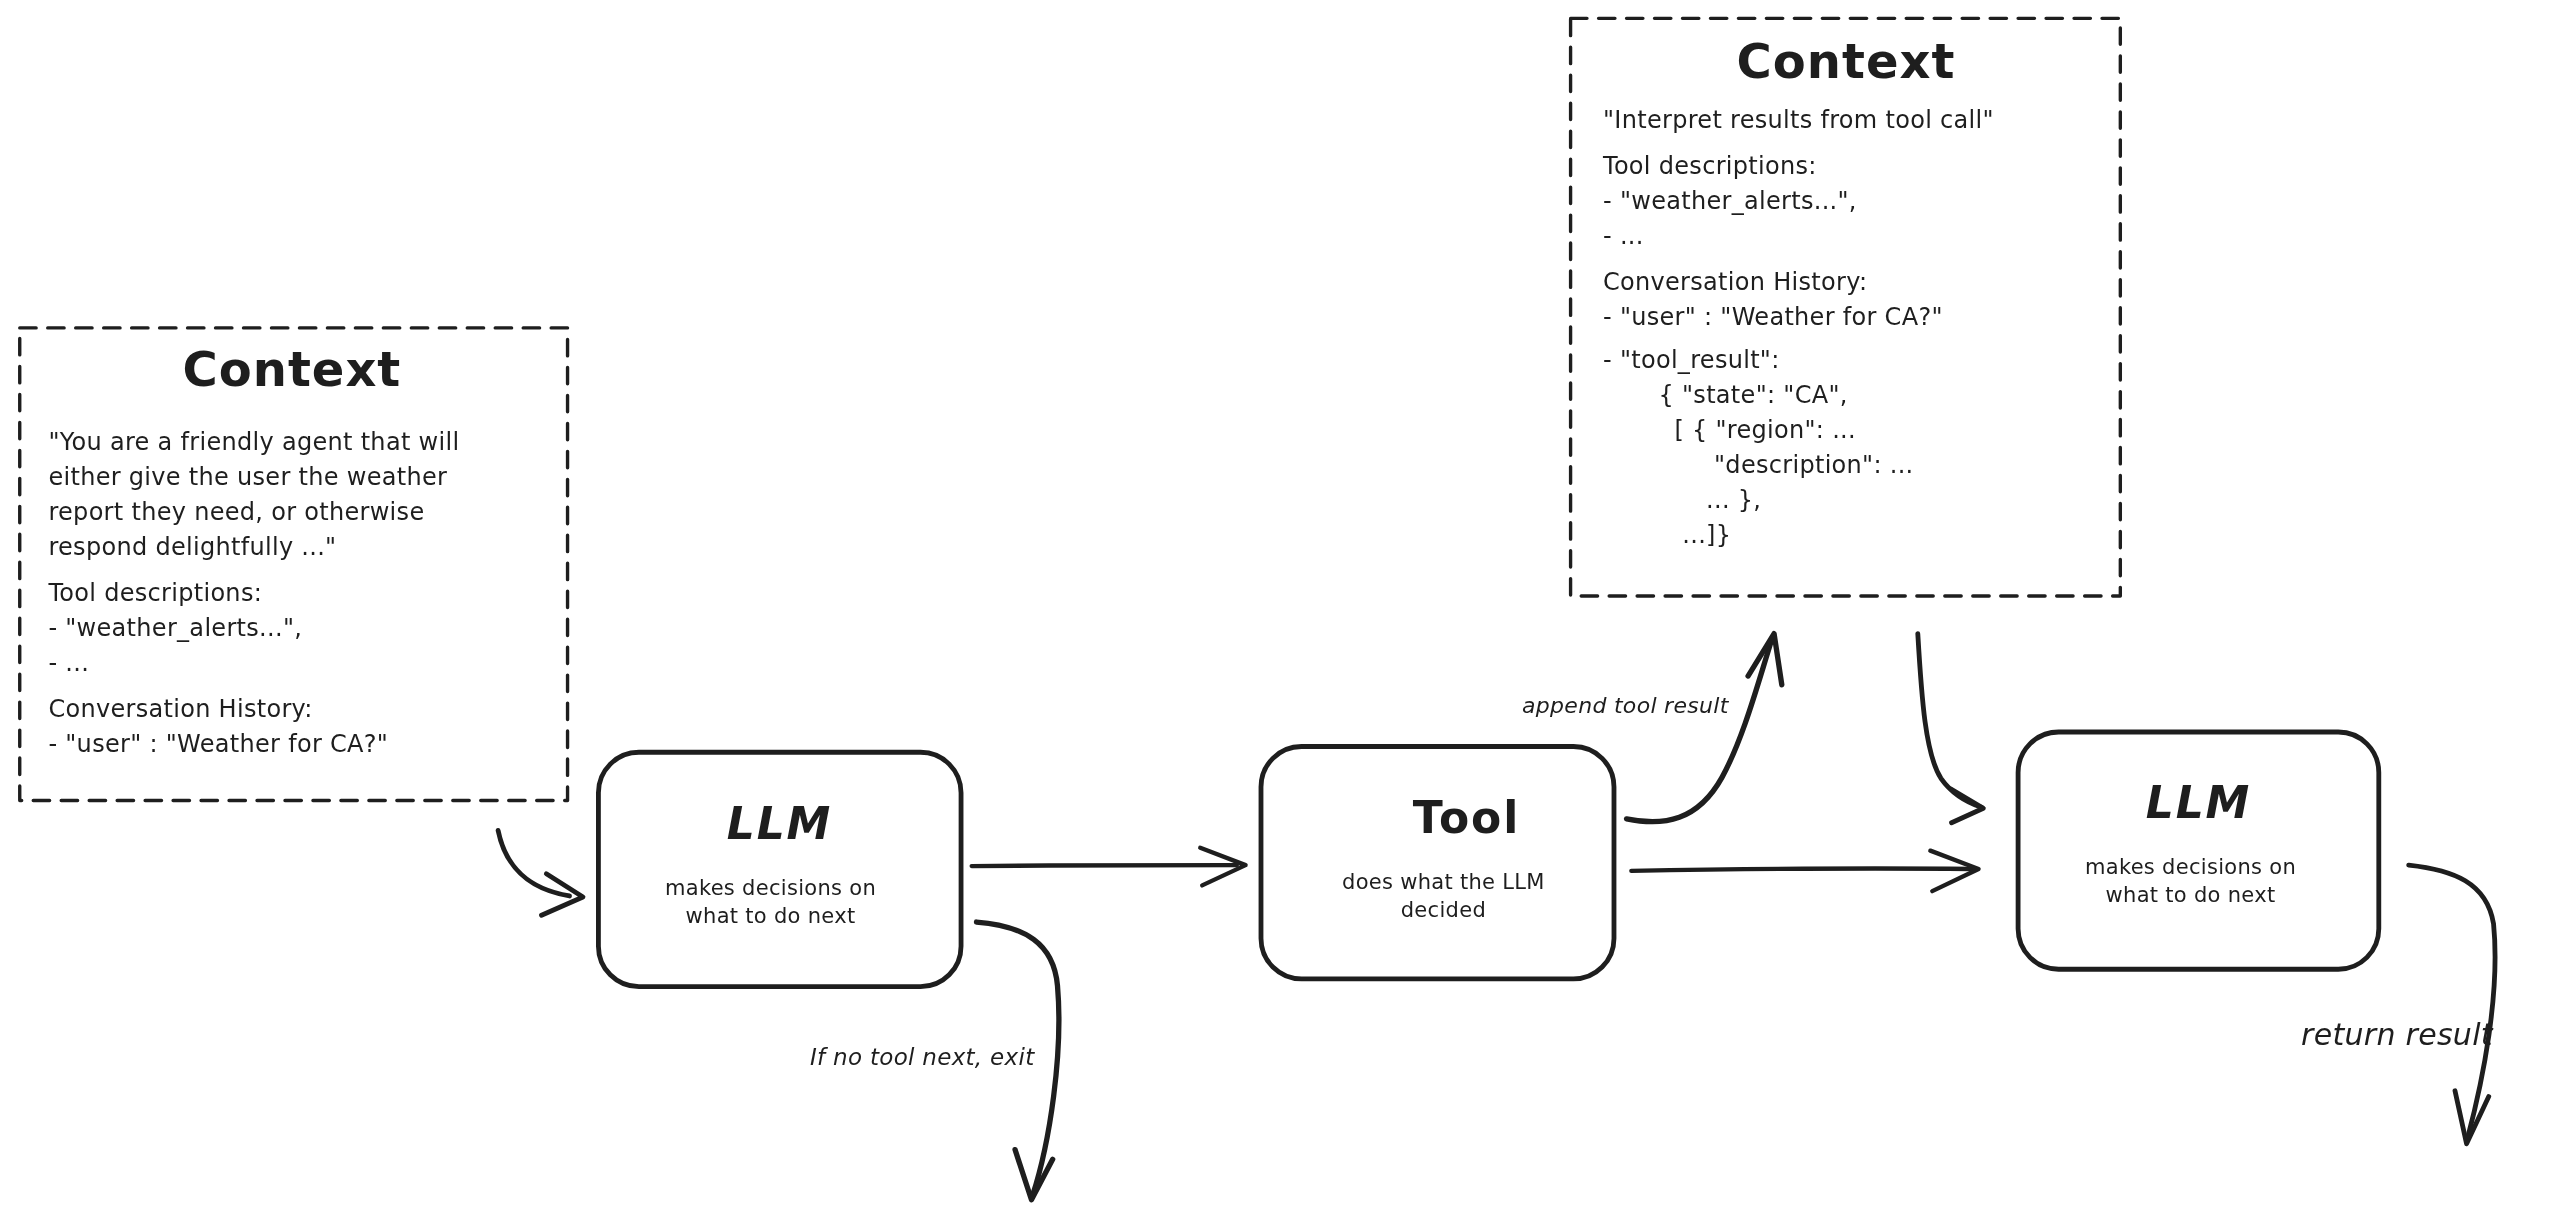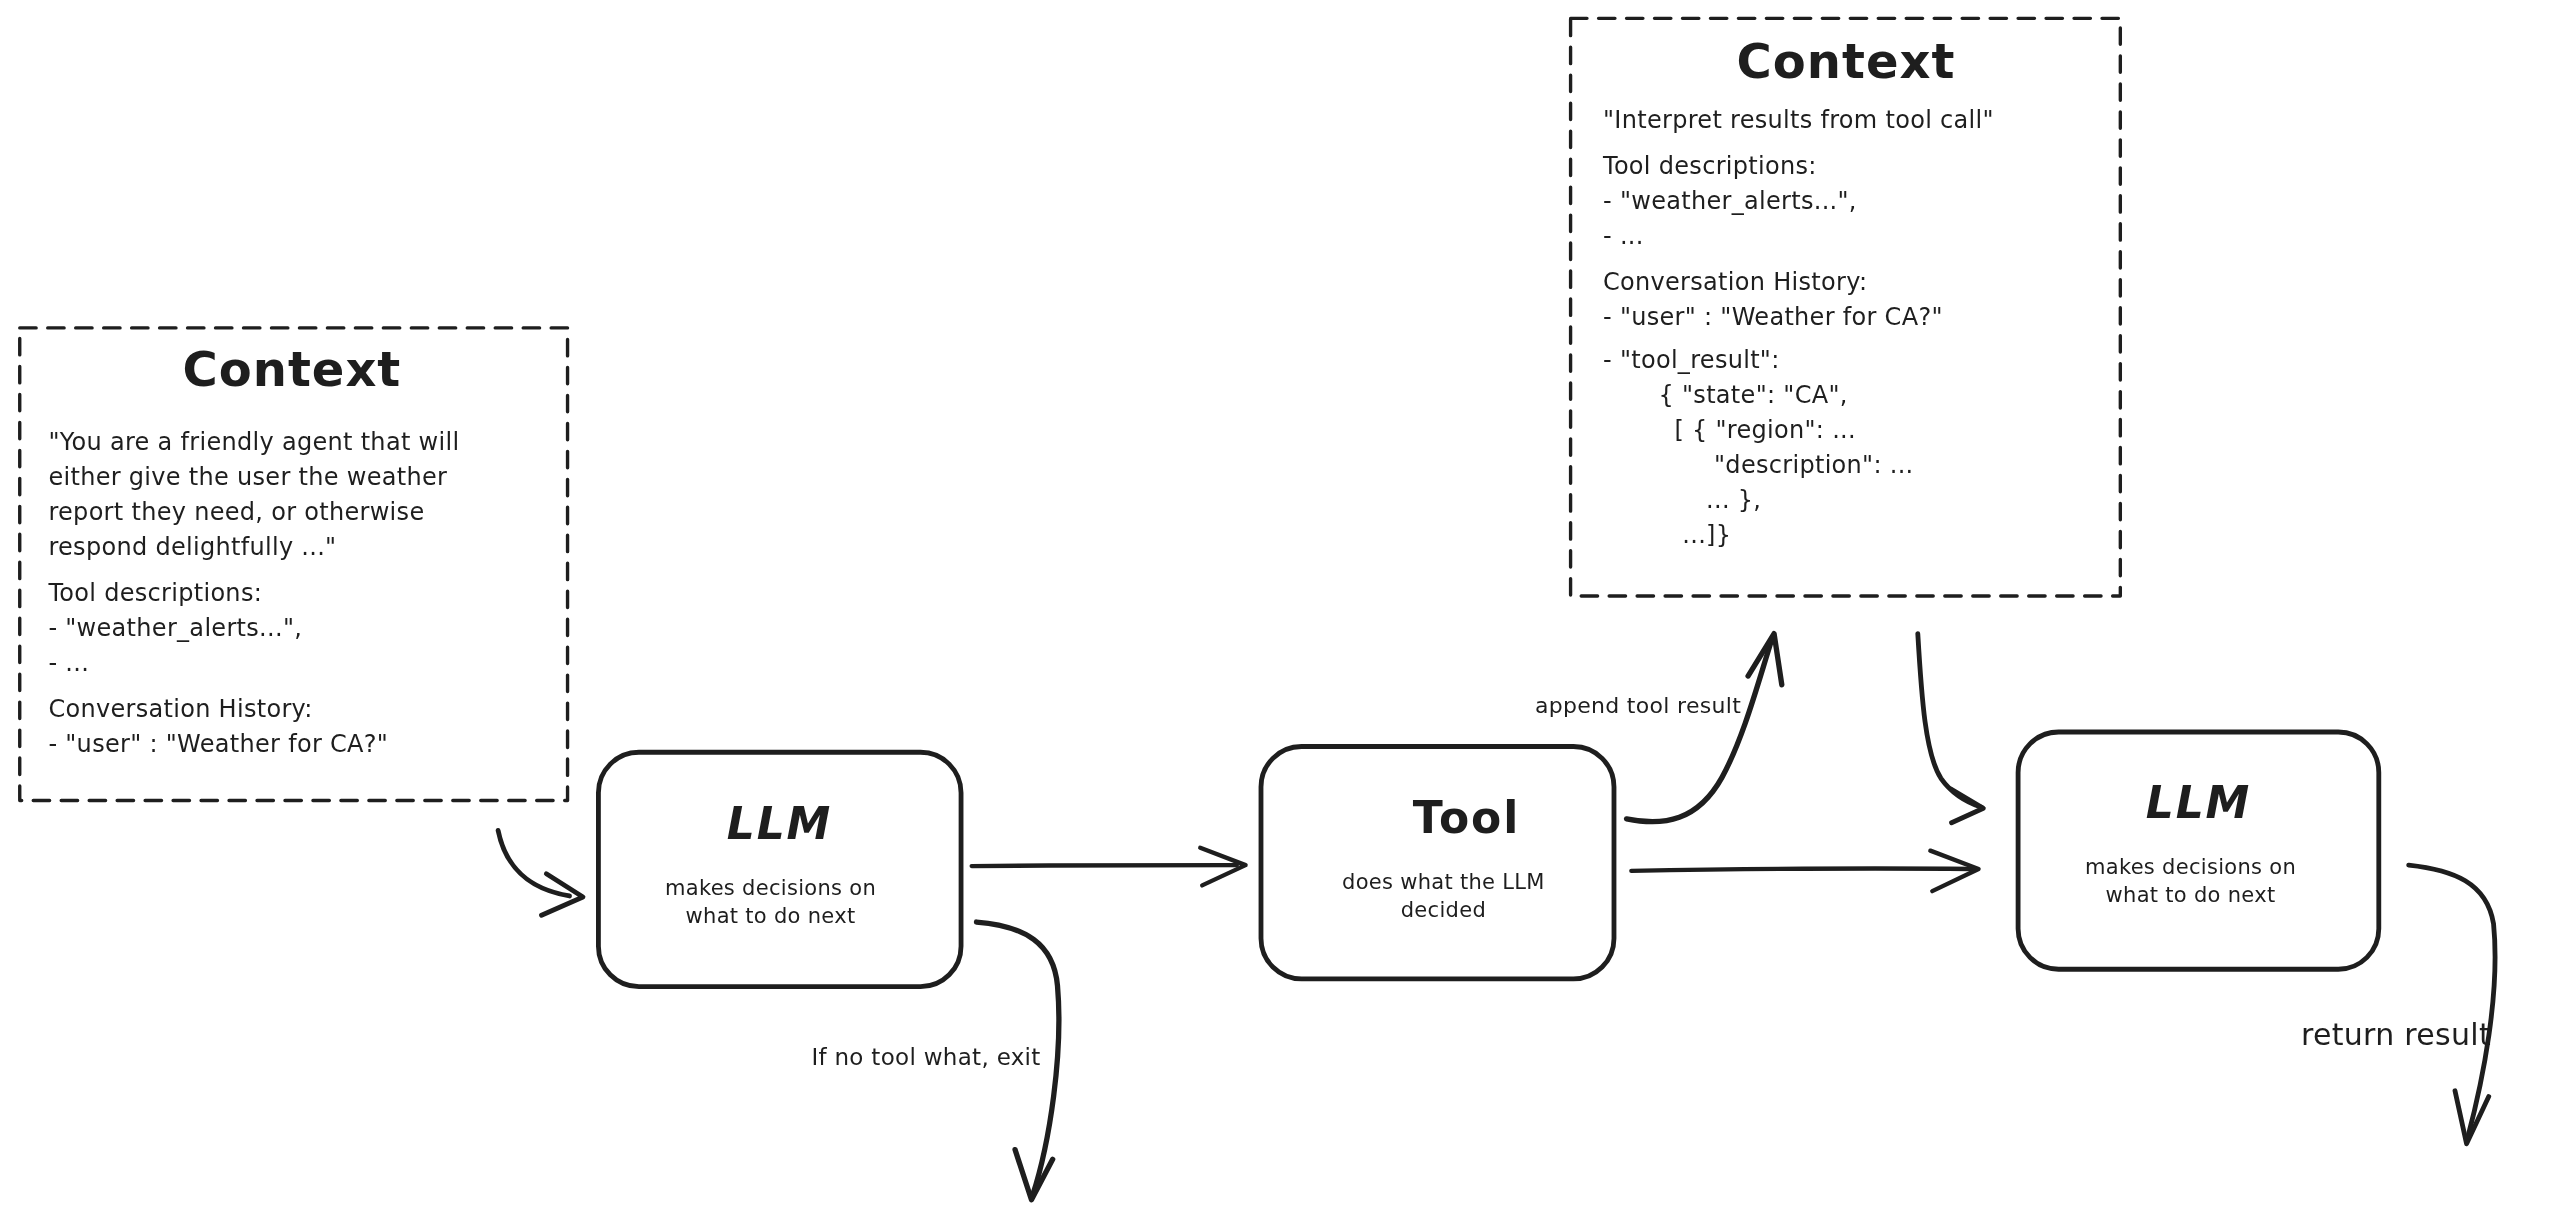--- a/index.html
+++ b/index.html
@@ -80,21 +80,22 @@
     line-height: 28px;
     letter-spacing: 0.3px;
     white-space: pre-wrap;
   }
   
   .edge-label {
     position: absolute;
     font-size: 22px;
     letter-spacing: 0.3px;
     white-space: nowrap;
-    text-align: center;
+    text-align: left;
+    font-style: italic;
   }
   .label-append { left: 1522px; top: 693px; width: 232px; }
   .label-exit   { left: 810px;  top: 1044px; width: 232px; font-size: 23px; }
   .label-return { left: 2301px; top: 1017px; width: 169px; font-size: 30px; }
 </style>
 </head>
 <body>
 
 <div class="canvas">
 
@@ -188,17 +189,17 @@
 decided</div>
   </div>
 
   <div class="node node-llm2">
     <div class="node-title italic">LLM</div>
     <div class="node-sub">makes decisions on
 what to do next</div>
   </div>
 
   <div class="edge-label label-append">append tool result</div>
-  <div class="edge-label label-exit">If no tool what, exit</div>
+  <div class="edge-label label-exit">If no tool next, exit</div>
   <div class="edge-label label-return">return result</div>
 
 </div>
 
 
 </body></html>

